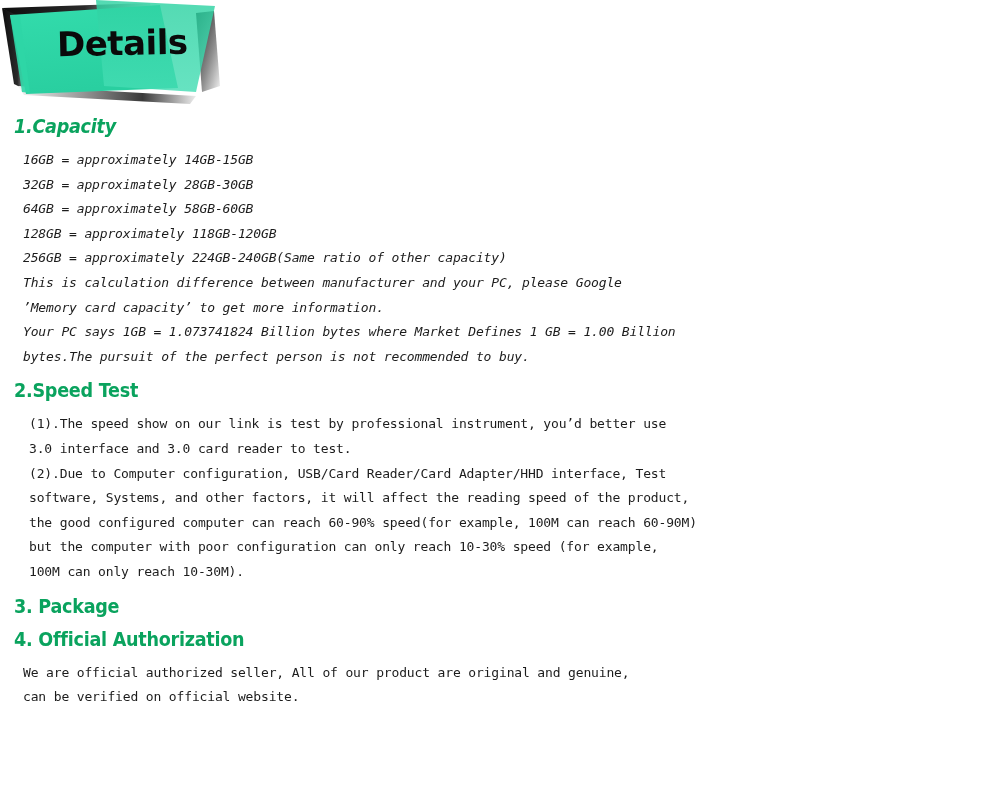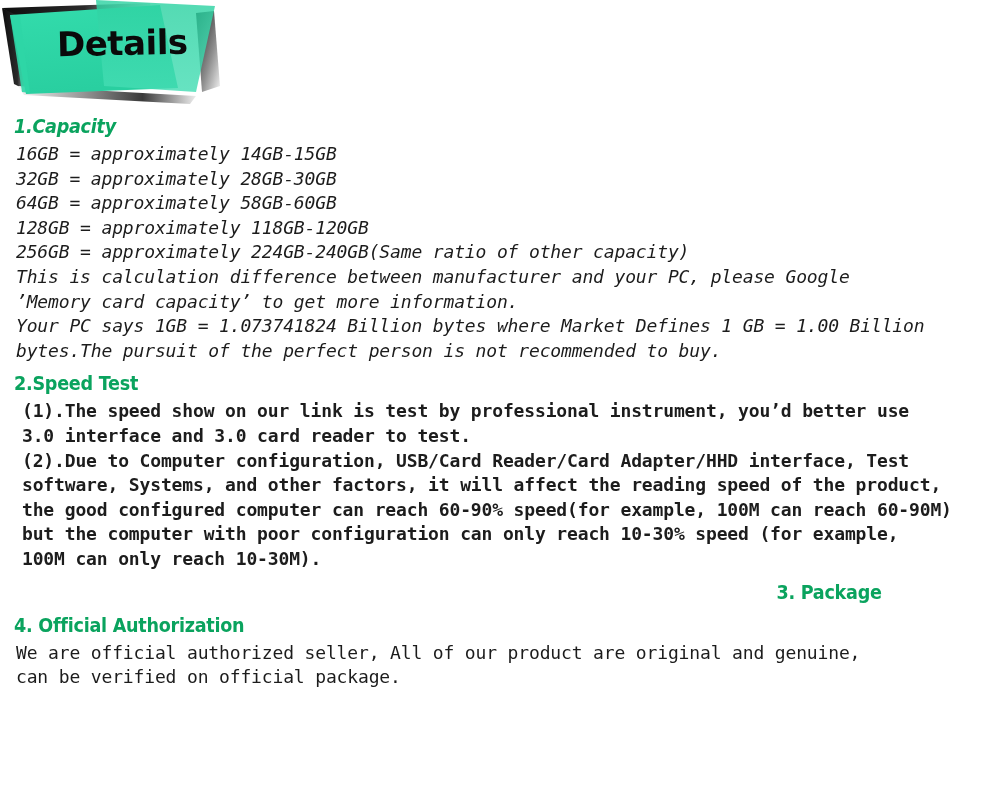--- a/index.html
+++ b/index.html
@@ -55,34 +55,34 @@
     color: #0aa35e;
     letter-spacing: -0.3px;
     transform: scaleX(0.88);
     transform-origin: left center;
     white-space: nowrap;
     line-height: 1.25;
     margin: 0;
   }
   .body-text {
     font-family: "DejaVu Sans Mono", monospace;
-    font-size: 18px;
+    font-size: 13px;
     line-height: 24.6px;
     color: #1c1c1c;
     white-space: pre-wrap;
     letter-spacing: -0.15px;
-    margin: 2px;
+    margin: 9px;
   }
-  .indent1 { padding-left: 6px; font-weight: bold; }
+  .indent1 { padding-left: 6px; }
 
   #s1 { margin-top: 6px; font-style: italic; }
   #s1 .sec-head { margin-bottom: 3px; }
   #s2 { margin-top: 8px; }
   #s2 .sec-head { margin-bottom: 3px; }
-  #s3 { margin-top: 8px; text-align: right; }
+  #s3 { margin-top: 8px; }
   #s3 .sec-head { margin-bottom: 3px; }
   #s4 { margin-top: 8px; }
   #s4 .sec-head { margin-bottom: 3px; }
 </style>
 </head>
 <body>
 
 <div class="banner-wrap">
   <svg class="banner-svg" width="235" height="108" viewBox="0 0 235 108">
     <defs>
@@ -155,16 +155,16 @@
 100M can only reach 10-30M).</div>
   </div>
 
   <div class="section" id="s3">
     <div class="sec-head">3. Package</div>
   </div>
 
   <div class="section" id="s4">
     <div class="sec-head">4. Official Authorization</div>
     <div class="body-text">We are official authorized seller, All of our product are original and genuine,
-can be verified on official package.</div>
+can be verified on official website.</div>
   </div>
 
 </div>
 
 </body></html>

